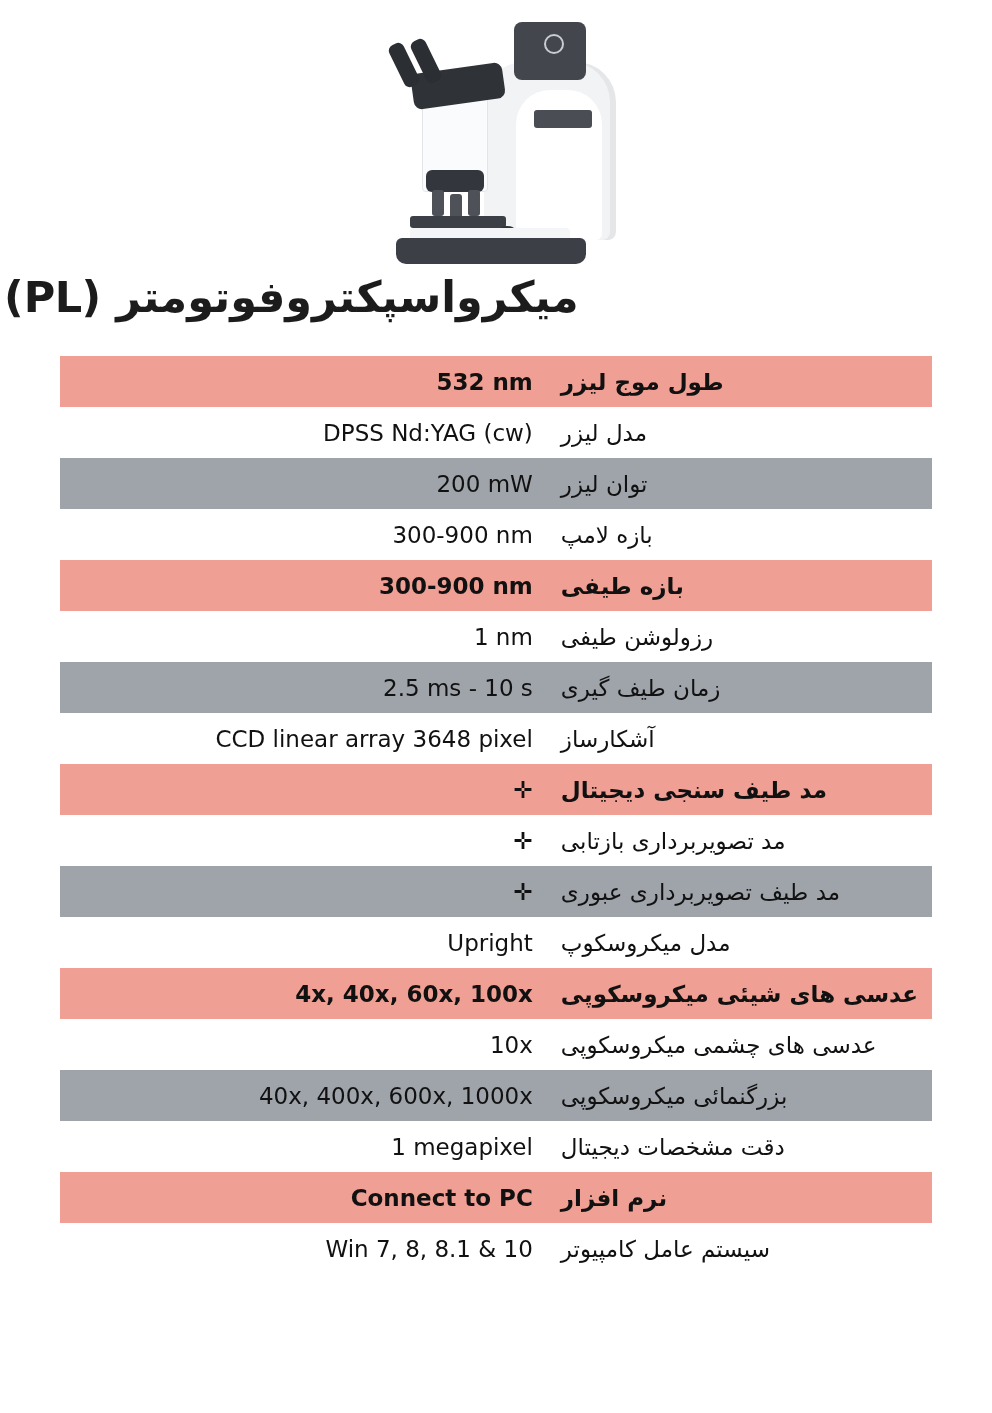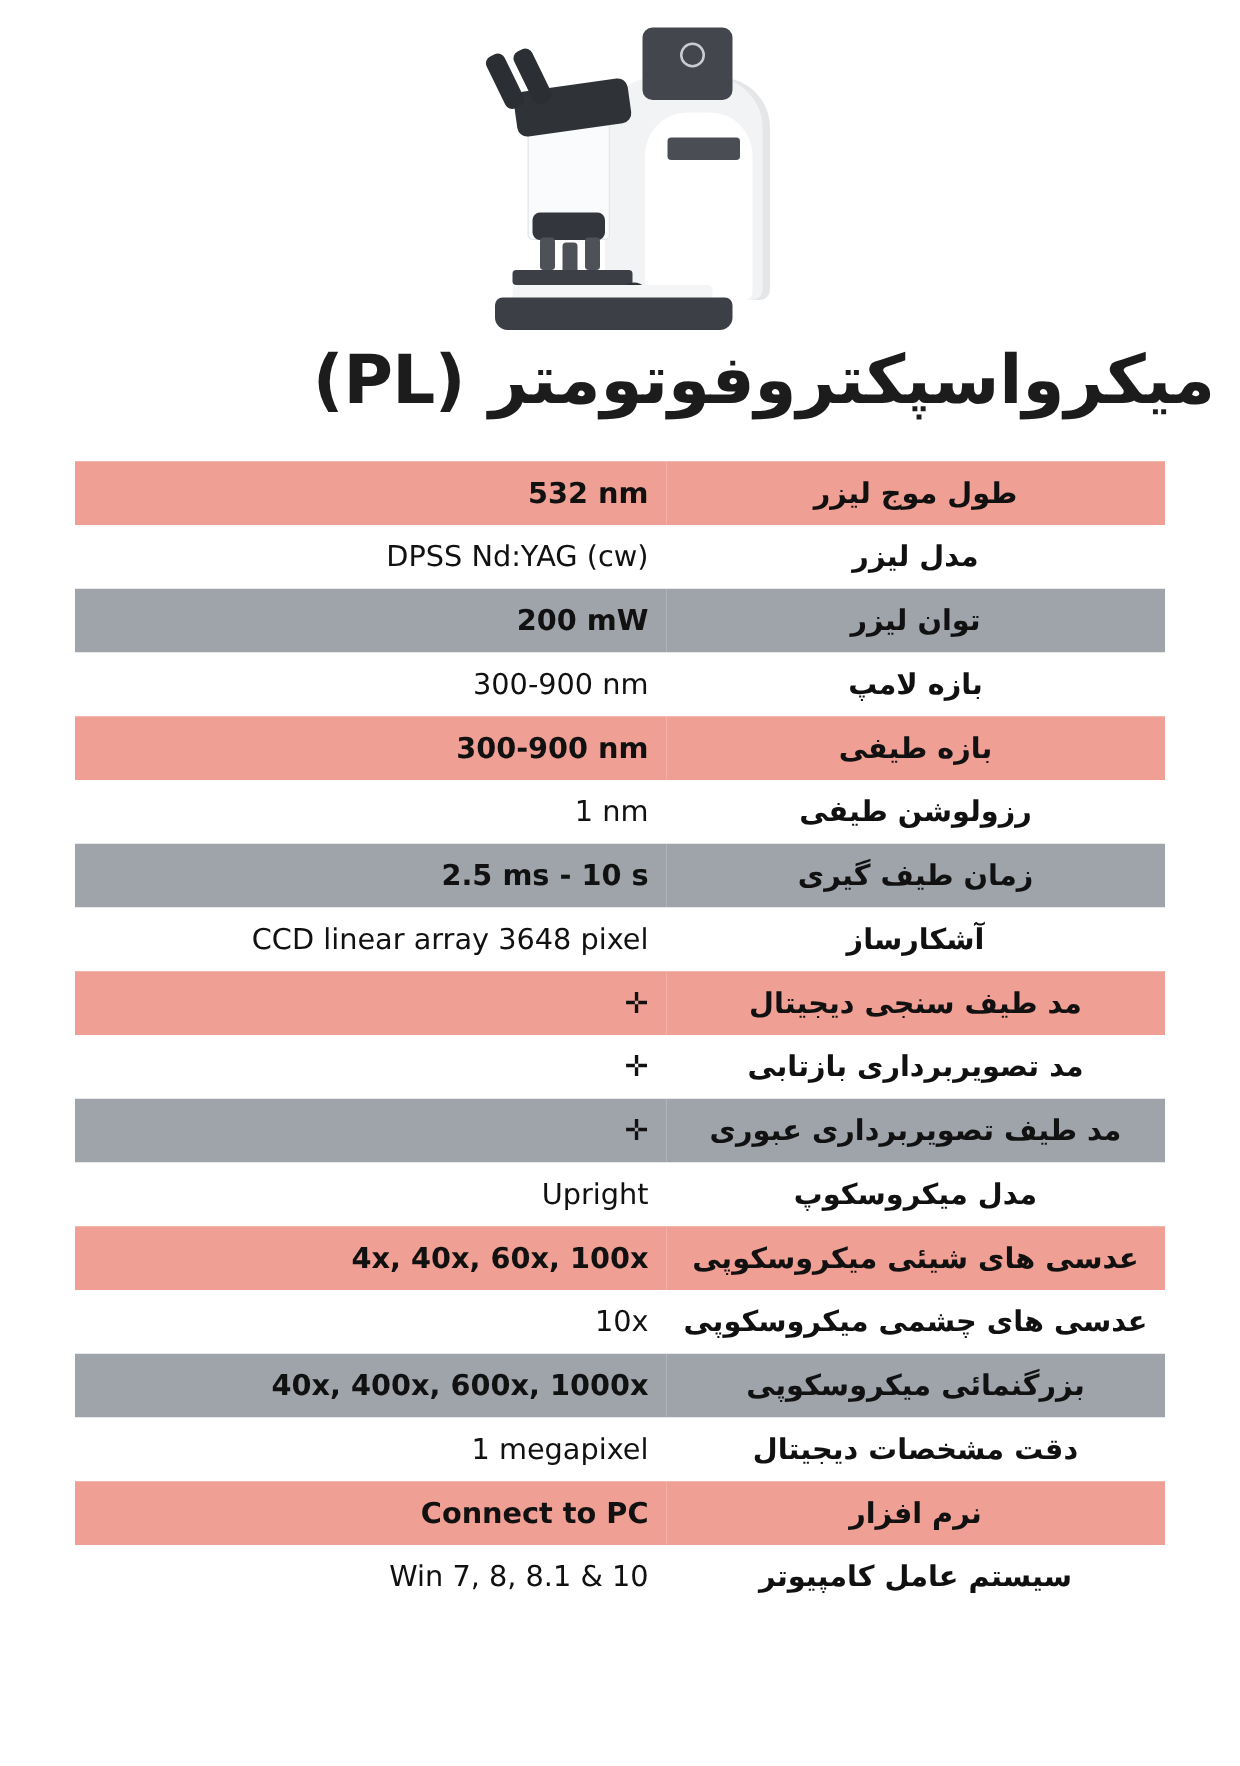--- a/index.html
+++ b/index.html
@@ -146,27 +146,27 @@
   .ms-pillar {
     position: absolute;
     left: 78px; top: 208px;
     width: 26px; height: 30px;
     background: #464a50;
     border-radius: 4px;
   }
 
   
   .title {
-    text-align: right;
-    font-size: 54px;
+    text-align: left;
+    font-size: 43px;
     font-weight: bold;
     color: #1c1c1c;
     letter-spacing: -0.5px;
     margin: 2px 0 0 0;
-    padding: 0 20px;
+    padding: 0 4px;
     direction: rtl;
   }
   .subtitle {
     text-align: center;
     font-size: 29px;
     color: #8d9195;
     margin: 14px 0 0 0;
     direction: rtl;
   }
 
@@ -177,38 +177,38 @@
     width: 872px;
   }
   .spec-table tr { height: 51px; }
   .spec-table td {
     padding: 0 14px;
     font-size: 23px;
     color: #111111;
     vertical-align: middle;
   }
   .lbl {
-    text-align: center;
+    text-align: left;
     width: 300px;
     font-weight: bold;
     direction: rtl;
     white-space: nowrap;
     font-size: 22.5px;
   }
   .val {
     text-align: right;
     direction: ltr;
     font-size: 24px;
   }
   tr.salmon { background: #ef9f93; }
   tr.salmon .lbl, tr.salmon .val { font-weight: bold; }
   tr.gray   { background: #9fa4ab; }
-  tr.gray .lbl, tr.gray .val { font-weight: bold; margin-left: 13px; }
+  tr.gray .lbl, tr.gray .val { font-weight: normal; margin-left: 13px; }
   tr.white  { background: #ffffff; }
-  tr.white .lbl { font-weight: bold; }
+  tr.white .lbl { font-weight: normal; }
   tr.white .val { font-weight: normal; margin-top: 31px; }
 </style>
 </head>
 <body>
 
 <div id="page">
 
   <div class="hero">
     <div class="microscope">
       <div class="ms-body"></div>

